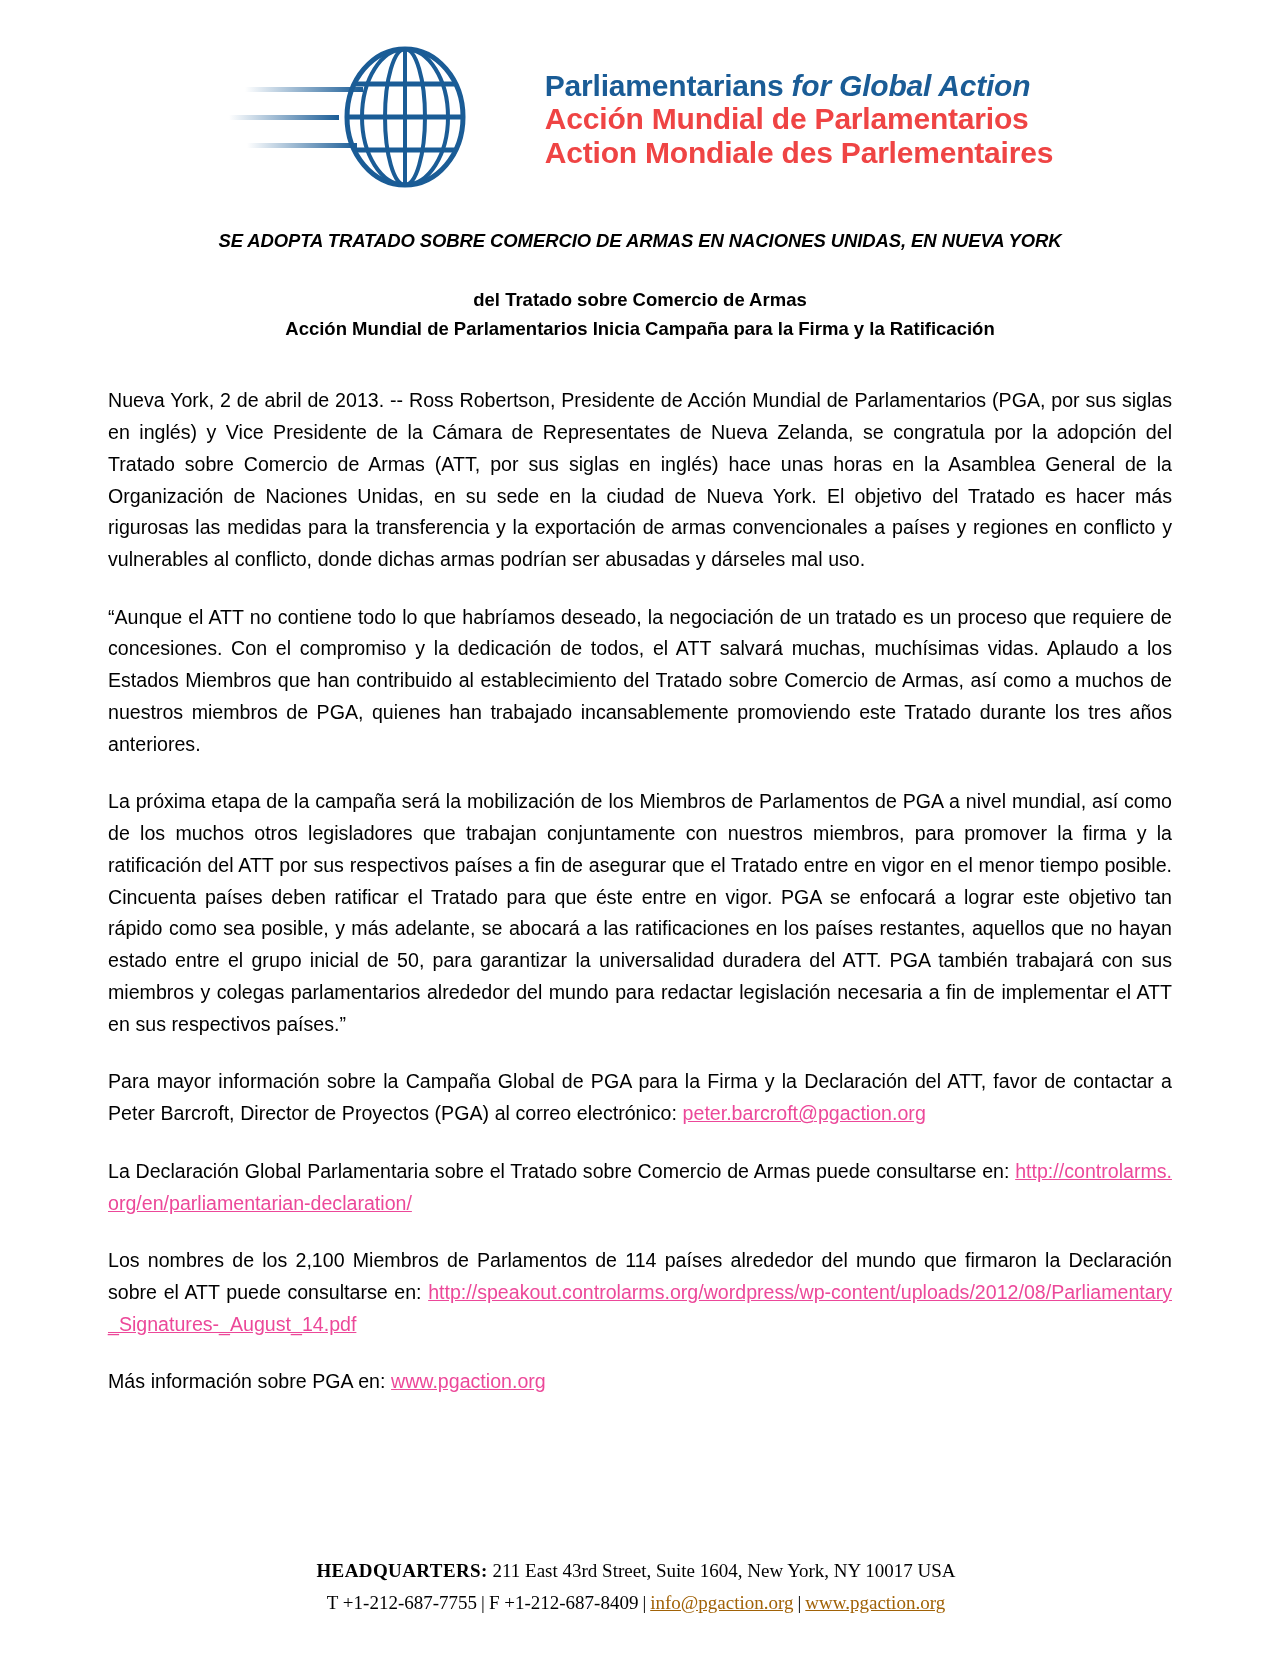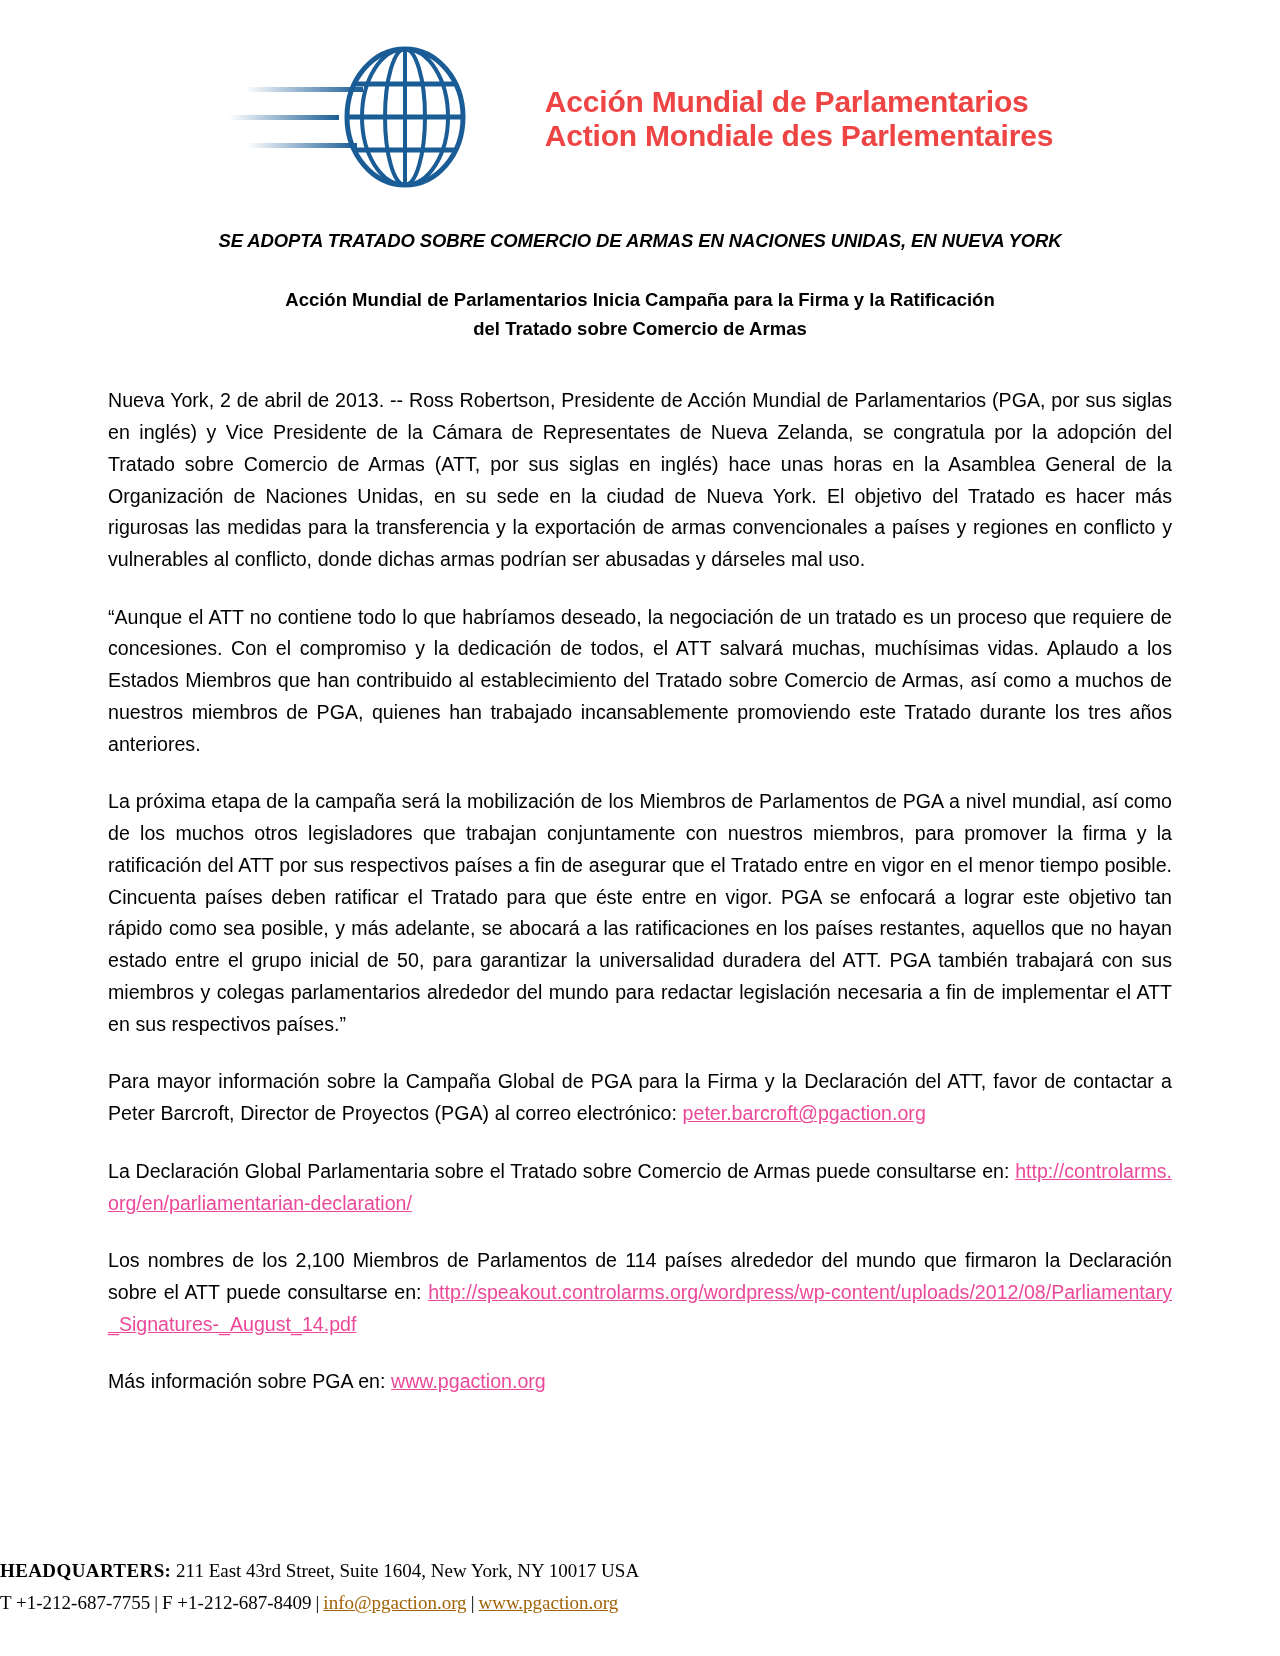--- a/index.html
+++ b/index.html
@@ -102,21 +102,21 @@
     color: #ec4899;
     word-break: break-all;
   }
 
   
   .footer {
     position: absolute;
     left: 0;
     right: 8px;
     bottom: 38px;
-    text-align: left;
+    text-align: center;
     font-family: "Liberation Serif", serif;
     font-size: 19px;
     line-height: 1.65;
     color: #000;
     margin-top: 38px;
   }
   .footer .hq-label {
     font-weight: bold;
     letter-spacing: 0.4px;
   }
@@ -152,32 +152,33 @@
         <ellipse cx="178" cy="73" rx="20" ry="68" fill="none" stroke="#1a5c96" stroke-width="4"></ellipse>
         <ellipse cx="178" cy="73" rx="43" ry="68" fill="none" stroke="#1a5c96" stroke-width="4"></ellipse>
         <line x1="178" y1="5" x2="178" y2="141" stroke="#1a5c96" stroke-width="4"></line>
 
         <line x1="127" y1="40" x2="229" y2="40" stroke="#1a5c96" stroke-width="5"></line>
         <line x1="120" y1="73" x2="236" y2="73" stroke="#1a5c96" stroke-width="5"></line>
         <line x1="127" y1="106" x2="229" y2="106" stroke="#1a5c96" stroke-width="5"></line>
       </svg>
 
       <div class="logo-text">
+        <div class="logo-line1"><span>Parliamentarians </span><span class="ital">for Global Action</span></div>
         <div class="logo-line2">Acción Mundial de Parlamentarios</div>
         <div class="logo-line3">Action Mondiale des Parlementaires</div>
       </div>
 
     </div>
   </div>
 
   <div class="headline">SE ADOPTA TRATADO SOBRE COMERCIO DE ARMAS EN NACIONES UNIDAS, EN NUEVA YORK</div>
 
   <div class="subhead">
+    <div>del Tratado sobre Comercio de Armas</div>
     <div>Acción Mundial de Parlamentarios Inicia Campaña para la Firma y la Ratificación</div>
-    <div>del Tratado sobre Comercio de Armas</div>
   </div>
 
   <div class="body-area">
 
     <p class="para">Nueva York, 2 de abril de 2013. -- Ross Robertson, Presidente de Acción Mundial de Parlamentarios (PGA, por sus siglas en inglés) y Vice Presidente de la Cámara de Representates de Nueva Zelanda, se congratula por la adopción del Tratado sobre Comercio de Armas (ATT, por sus siglas en inglés) hace unas horas en la Asamblea General de la Organización de Naciones Unidas, en su sede en la ciudad de Nueva York. El objetivo del Tratado es hacer más rigurosas las medidas para la transferencia y la exportación de armas convencionales a países y regiones en conflicto y vulnerables al conflicto, donde dichas armas podrían ser abusadas y dárseles mal uso.</p>
 
     <p class="para">“Aunque el ATT no contiene todo lo que habríamos deseado, la negociación de un tratado es un proceso que requiere de concesiones. Con el compromiso y la dedicación de todos, el ATT salvará muchas, muchísimas vidas. Aplaudo a los Estados Miembros que han contribuido al establecimiento del Tratado sobre Comercio de Armas, así como a muchos de nuestros miembros de PGA, quienes han trabajado incansablemente promoviendo este Tratado durante los tres años anteriores.</p>
 
     <p class="para">La próxima etapa de la campaña será la mobilización de los Miembros de Parlamentos de PGA a nivel mundial, así como de los muchos otros legisladores que trabajan conjuntamente con nuestros miembros, para promover la firma y la ratificación del ATT por sus respectivos países a fin de asegurar que el Tratado entre en vigor en el menor tiempo posible. Cincuenta países deben ratificar el Tratado para que éste entre en vigor. PGA se enfocará a lograr este objetivo tan rápido como sea posible, y más adelante, se abocará a las ratificaciones en los países restantes, aquellos que no hayan estado entre el grupo inicial de 50, para garantizar la universalidad duradera del ATT. PGA también trabajará con sus miembros y colegas parlamentarios alrededor del mundo para redactar legislación necesaria a fin de implementar el ATT en sus respectivos países.”</p>
 

